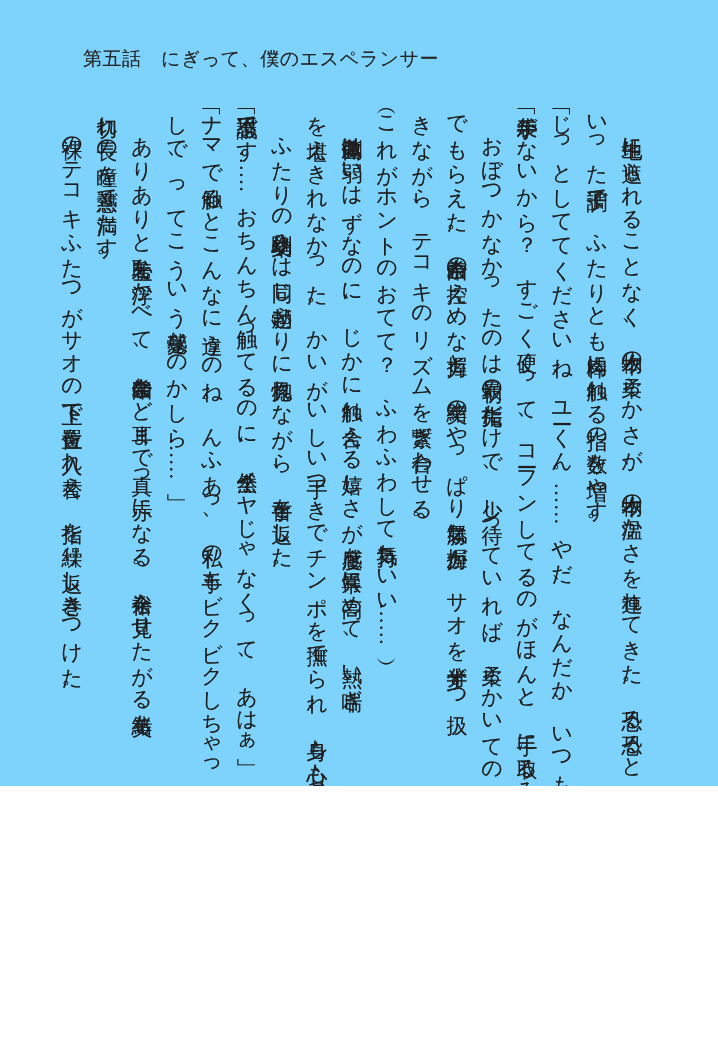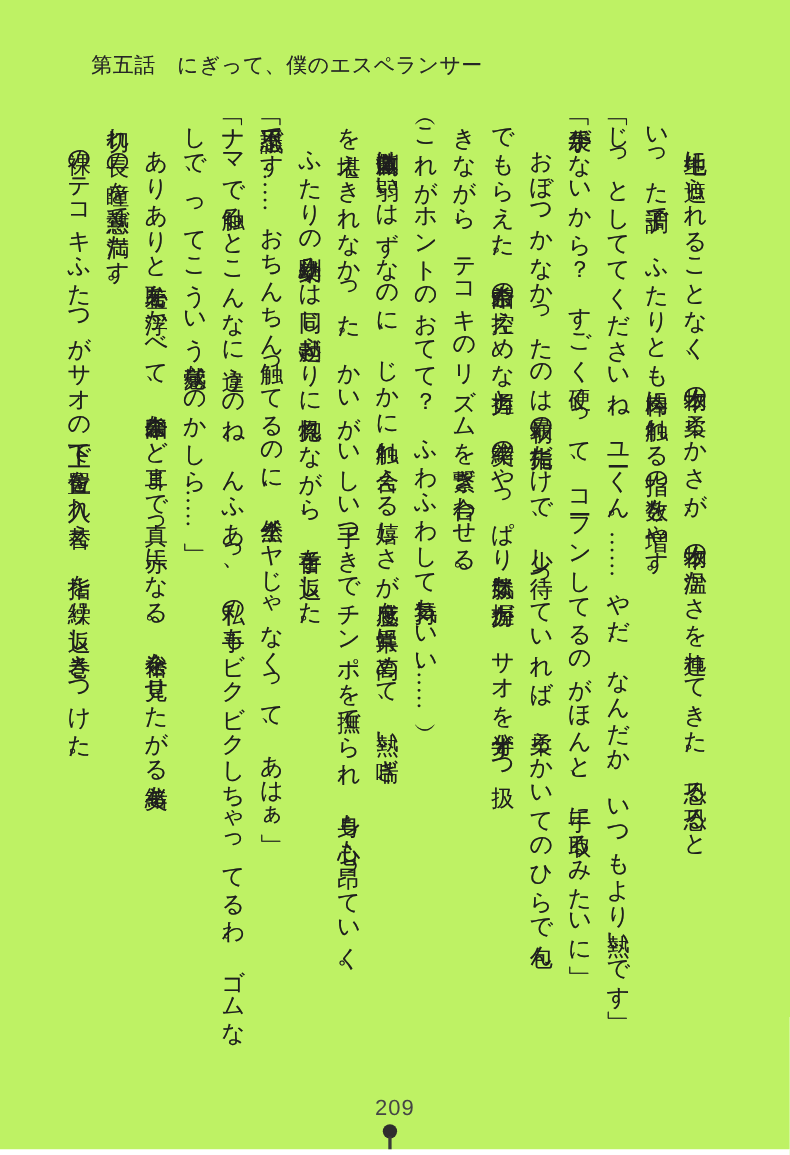--- a/index.html
+++ b/index.html
@@ -3,22 +3,22 @@
 <meta charset="utf-8">
 <style>
   html, body {
     margin: 0;
     padding: 0;
     background: #ffffff;
   }
   .page {
     position: relative;
     width: 718px;
-    height: 1045px;
-    background: #bef264;
+    height: 786px;
+    background: #7dd3fc;
     overflow: hidden;
     font-family: "Liberation Serif", "DejaVu Serif", serif;
   }
   .chapter-header {
     position: absolute;
     left: 83px;
     top: 46px;
     font-size: 19px;
     letter-spacing: 0.5px;
     color: #262626;

